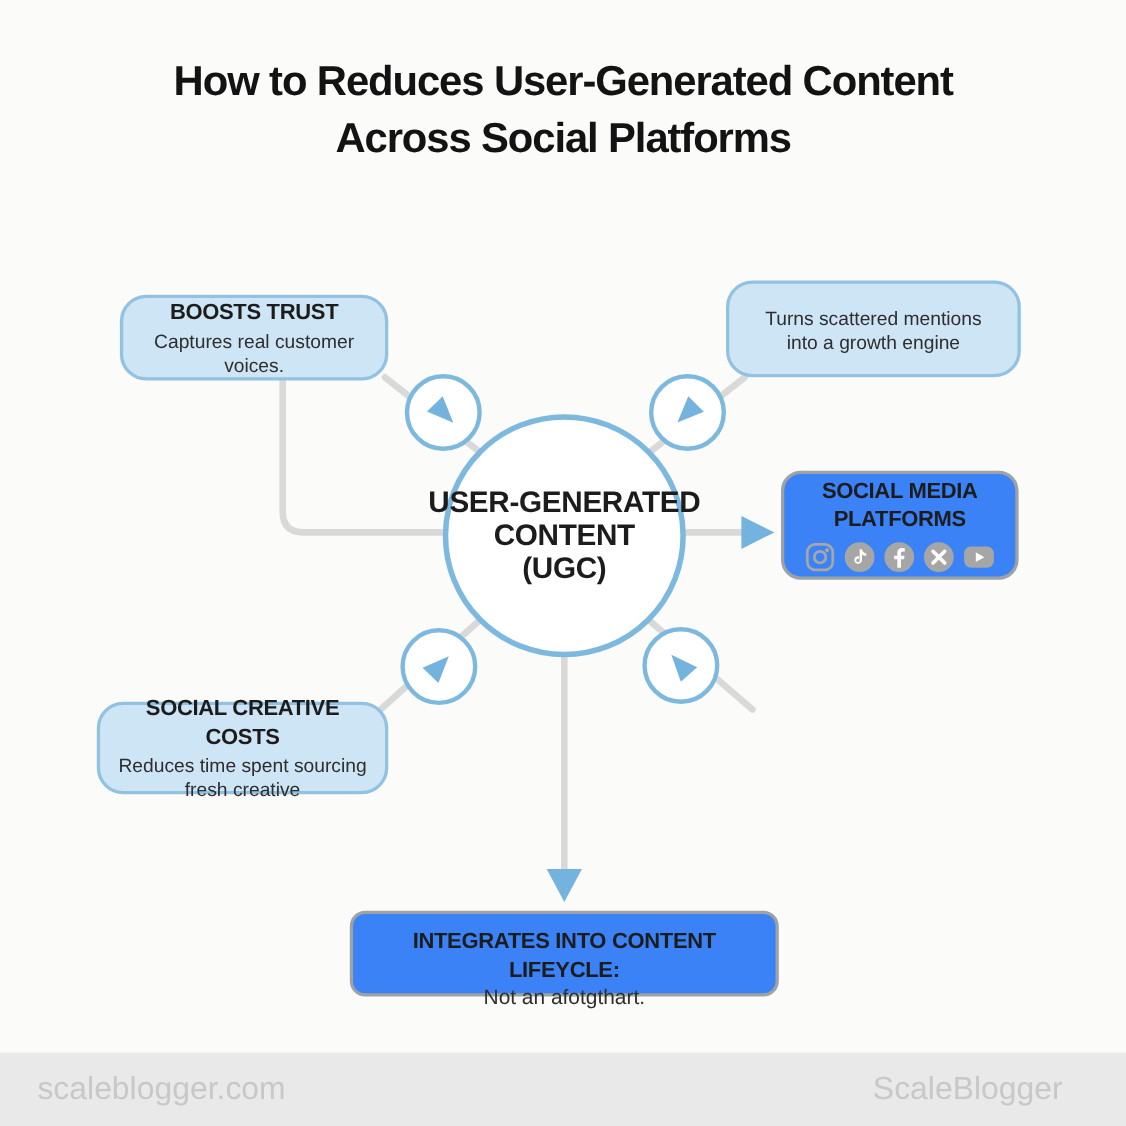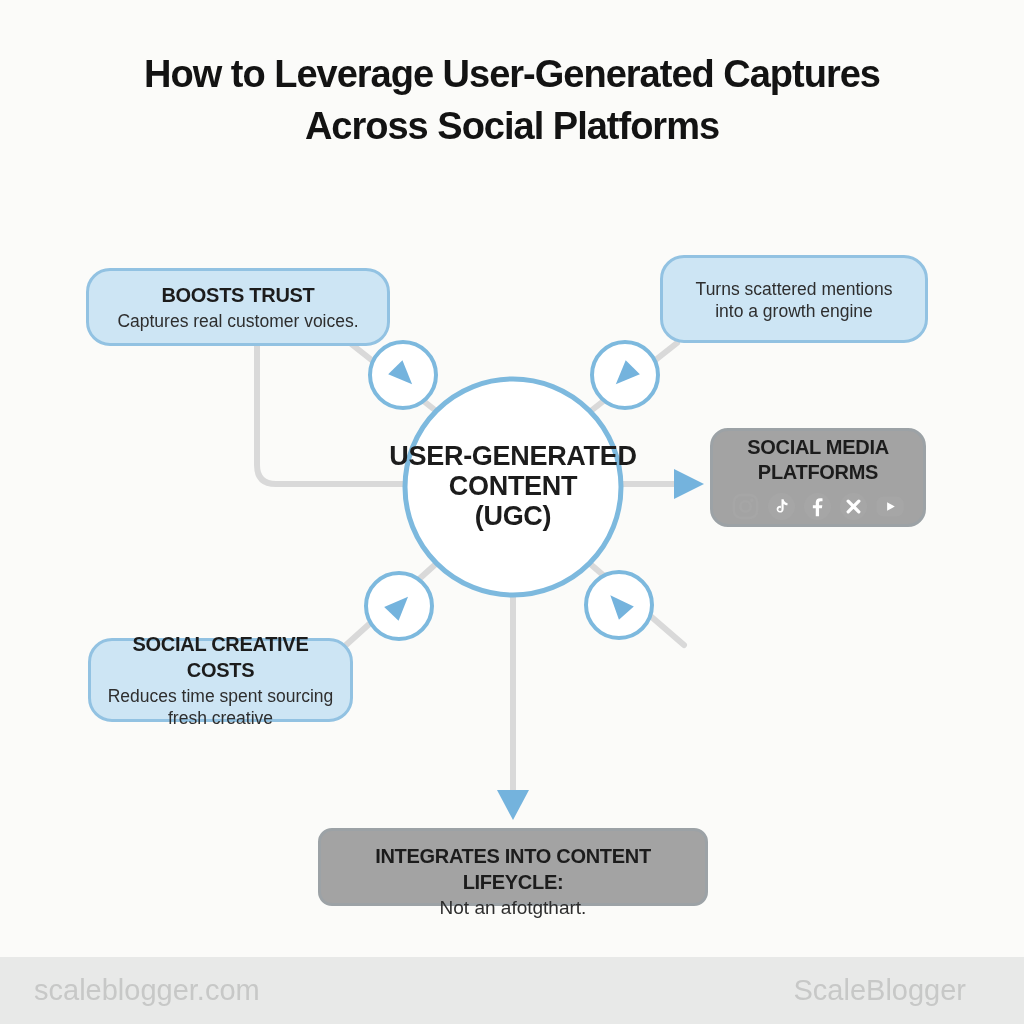--- a/index.html
+++ b/index.html
@@ -38,30 +38,30 @@
   .bluebox{
     position:absolute;
     background:var(--box-fill);
     border:3px solid var(--box-border);
     border-radius:24px;
     display:flex;flex-direction:column;justify-content:center;align-items:center;
     text-align:center;padding:6px 10px;
   }
   .whitebox{
     position:absolute;
-    background:#a3a3a3;
+    background:#3b82f6;
     border:3px solid var(--neutral-border);
     display:flex;flex-direction:column;justify-content:center;align-items:center;
     text-align:center;padding:6px 10px;
   }
   .box-title{font-weight:bold;font-size:20px;line-height:26px;color:var(--ink);letter-spacing:-0.3px;}
   .box-sub{font-size:17.5px;line-height:22px;color:var(--ink-soft);margin-top:2px;}
   .preline{white-space:pre-line;}
 
-  #box-boosts{left:86px;top:268px;width:304px;height:78px;}
+  #box-boosts{left:109px;top:268px;width:244px;height:78px;}
   #box-extends{left:660px;top:255px;width:268px;height:88px;}
   #box-lowers{left:88px;top:638px;width:265px;height:84px;}
   #box-proof{left:660px;top:638px;width:266px;height:84px;}
 
   #box-social{left:710px;top:428px;width:216px;height:99px;border-radius:18px;gap:4px;}
   #box-social .box-title{font-size:20px;line-height:25px;}
   .icon-row{display:flex;gap:7px;align-items:center;justify-content:center;margin-top:3px;}
   .icon-row svg{display:block;}
 
   #box-lifecycle{left:318px;top:828px;width:390px;height:78px;border-radius:14px;}
@@ -116,21 +116,21 @@
       <circle class="node" cx="399" cy="606" r="33" stroke-width="4"></circle>
       <polygon class="arrowhead" points="13,0 -11,10 -11,-10" transform="translate(399,606) rotate(-46)"></polygon>
     </g>
     <g>
       <circle class="node" cx="619" cy="605" r="33" stroke-width="4"></circle>
       <polygon class="arrowhead" points="13,0 -11,10 -11,-10" transform="translate(619,605) rotate(-132)"></polygon>
     </g>
   </svg>
 
   <div class="title">
-    <div>How to Leverage User-Generated Captures</div>
+    <div>How to Reduces User-Generated Content</div>
     <div>Across Social Platforms</div>
   </div>
 
   <div class="center-label preline">USER-GENERATED
 CONTENT
 (UGC)</div>
 
   <div class="bluebox" id="box-boosts">
     <div class="box-title">BOOSTS TRUST</div>
     <div class="box-sub">Captures real customer voices.</div>

